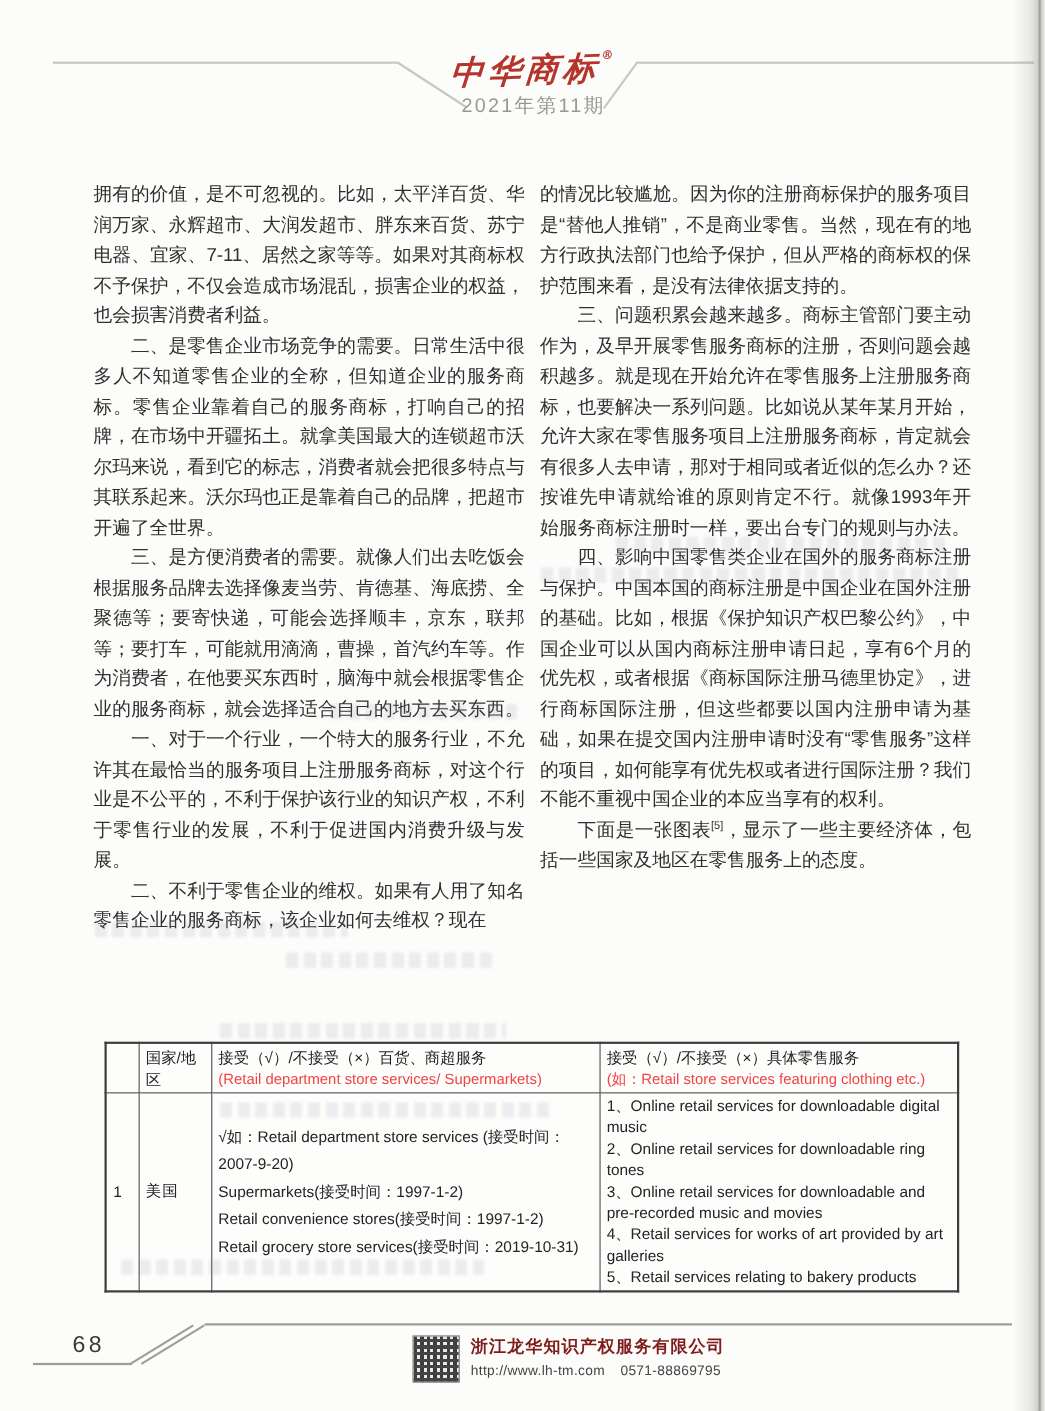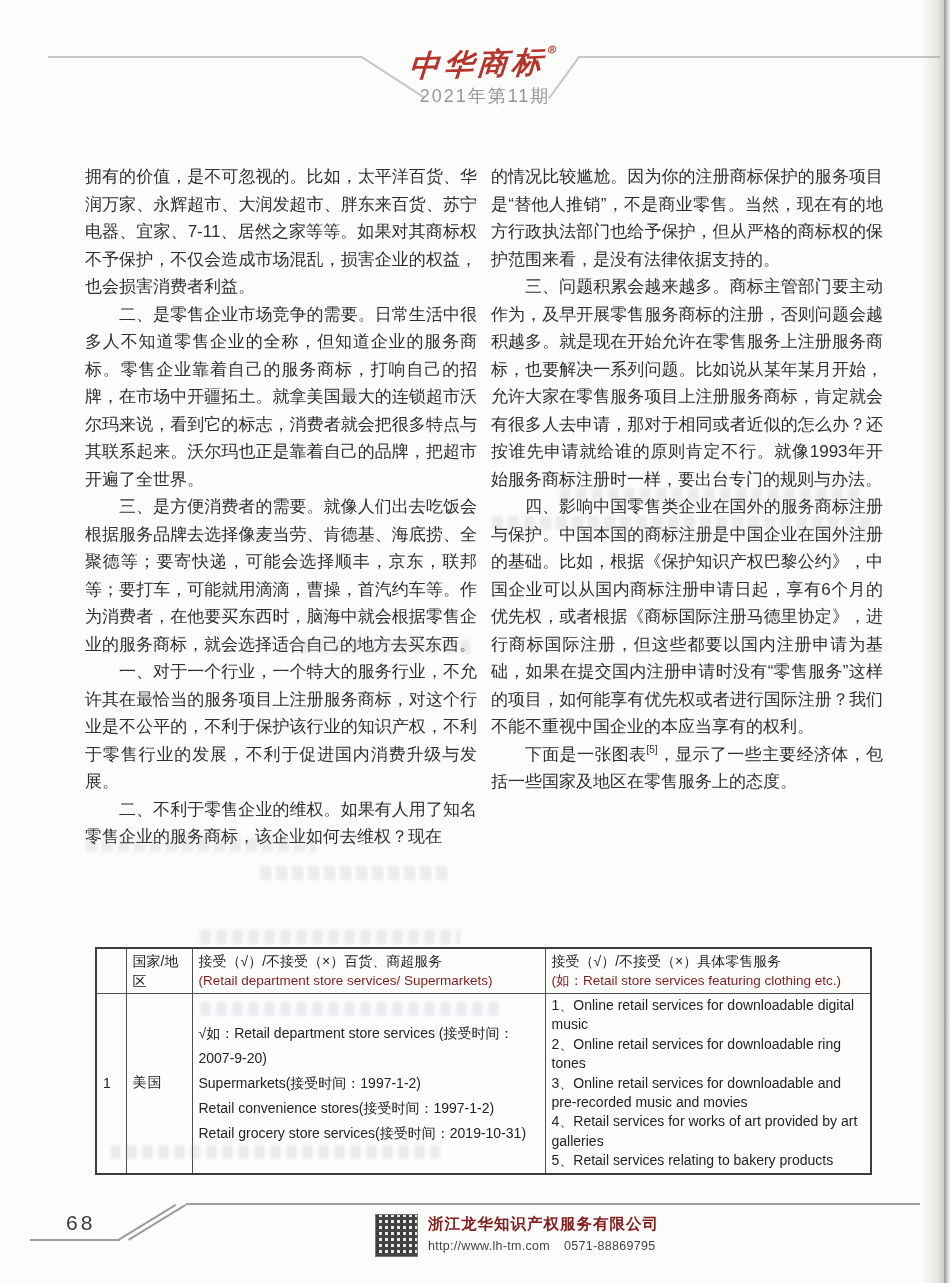--- a/index.html
+++ b/index.html
@@ -44,21 +44,21 @@
     background:rgba(255,255,255,.4);
   }
   table.retail td,table.retail th{
     border:1px solid #4f4f4f;color:#222;font-weight:normal;
     padding:2px 6px;vertical-align:middle;text-align:left;
     font-size:14px;overflow:hidden;
   }
   table.retail{border:2px solid #3d3d3d;}
   th.hdr-cn{line-height:20px;}
   .hdr-line1{font-size:14px;color:#1e1e1e;}
-  .hdr-line2{font-size:13.5px;color:#7f1d1d;}
+  .hdr-line2{font-size:13.5px;color:#ef4444;}
   td.idx{text-align:center;font-size:15px;}
   td.country{text-align:center;font-size:15px;letter-spacing:1px;}
   td.dept div{line-height:25px;font-size:14px;color:#232323;}
   td.spec{vertical-align:top;padding-top:5px;}
   td.spec div{line-height:19.4px;font-size:14px;color:#232323;}
   th.corner{background:transparent;}
 
   
   .pageno{
     position:absolute;left:66px;top:1211px;font-size:21px;color:#3a3a3a;

